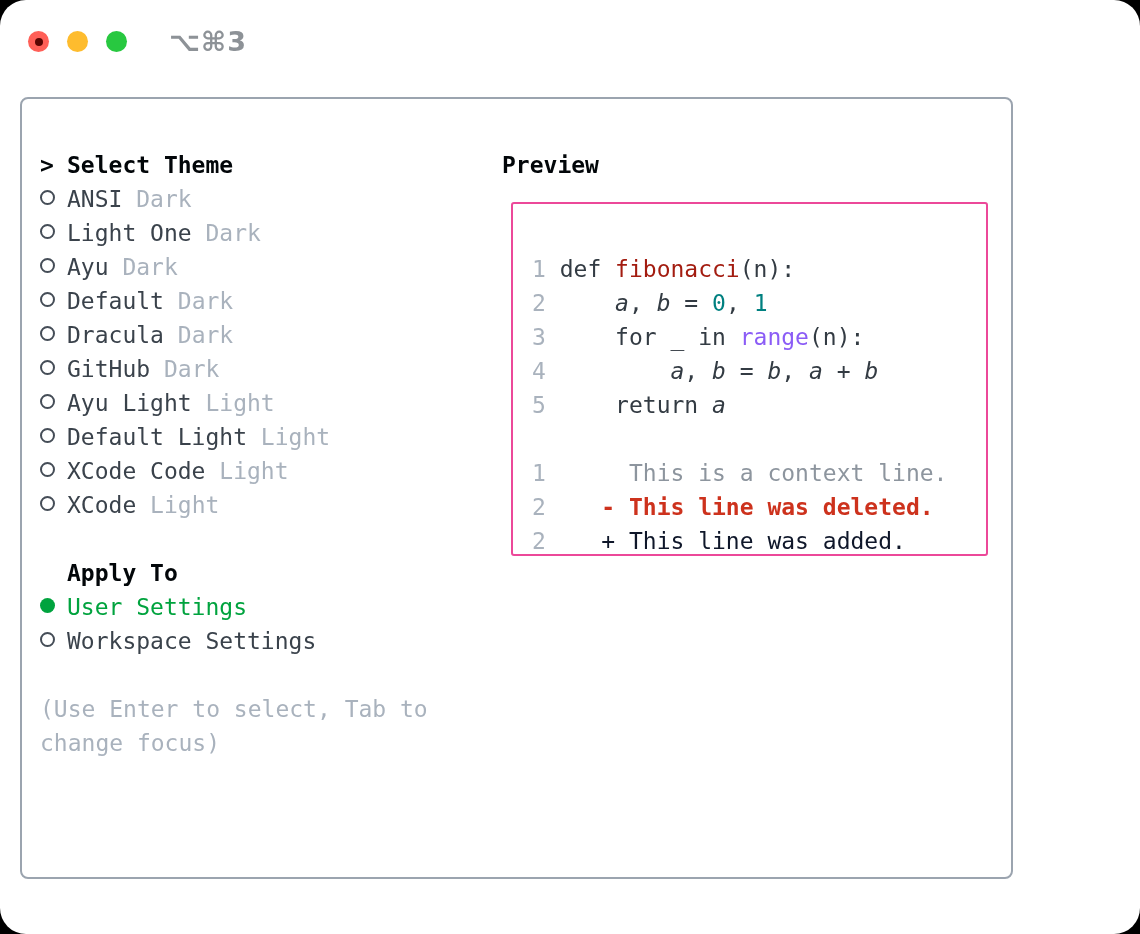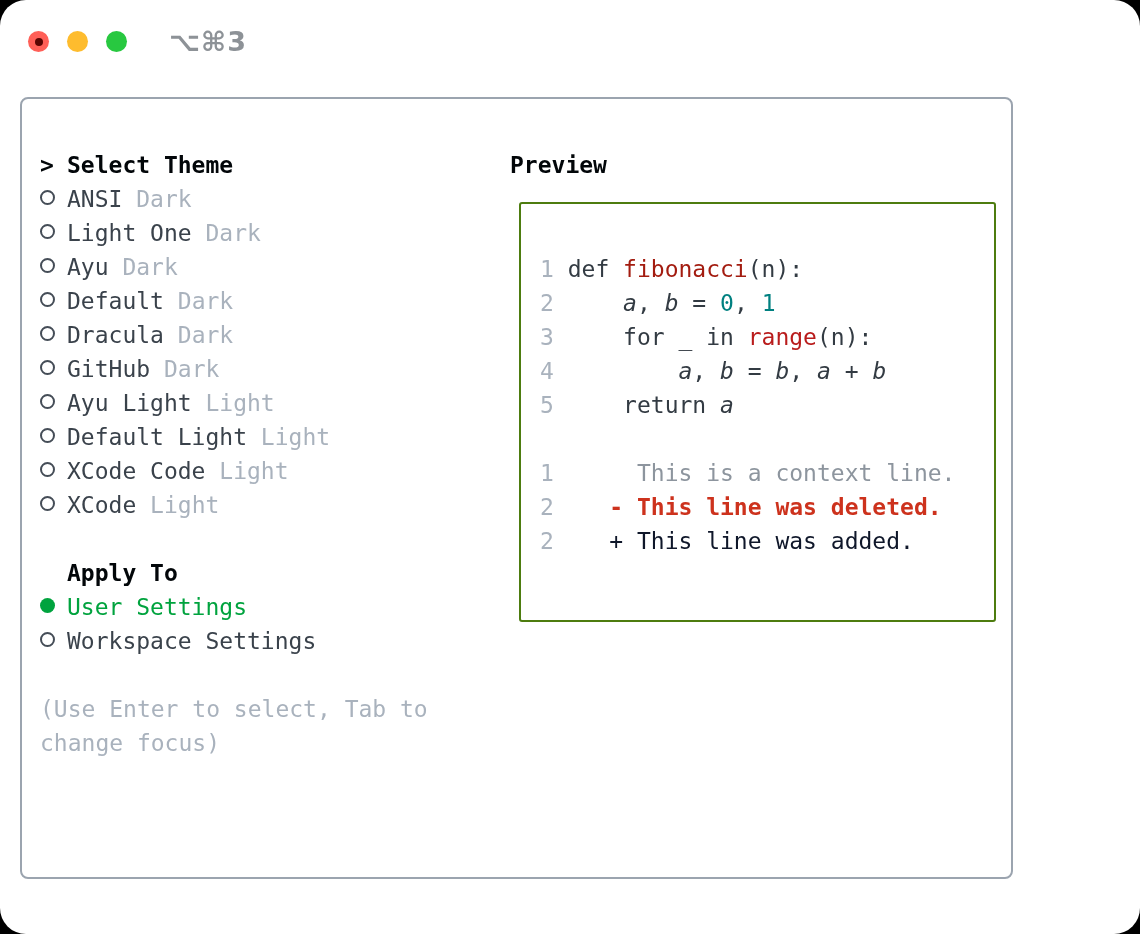--- a/index.html
+++ b/index.html
@@ -35,49 +35,49 @@
   .content-box{
     position:absolute;left:20px;top:97px;
     width:993px;height:782px;box-sizing:border-box;
     border:2px solid #9ba4af;border-radius:8px;
     display:flex;
     padding:49px 11px 0 18px;
     font-size:23px;line-height:34px;
     color:#3a424b;
   }
   .left-col{width:462px;flex:none;}
-  .right-col{flex:1;margin-left:8px;}
+  .right-col{flex:1;}
   .line{height:34px;white-space:pre;}
   .blank{height:34px;}
   .marker{display:inline-block;width:27px;vertical-align:top;}
   .hdr{font-weight:bold;color:#020609;}
   .prompt{font-weight:bold;color:#020609;}
   .radio{
     display:inline-block;width:11px;height:11px;border-radius:50%;
     border:2px solid #454d57;margin-bottom:2px;
   }
   .radio.sel{width:15px;height:15px;border:none;background:#00a33e;}
   .item .name{color:#3a424b;}
   .item.selected .name{color:#00a33e;}
   .variant{color:#a9b2bd;}
   .hint-line{color:#a9b2bd;height:34px;white-space:pre;}
   
   .preview-box{
     margin-top:20px;margin-left:9px;
-    width:477px;height:420px;box-sizing:border-box;
-    border:2px solid #4d7c0f;border-radius:3px;
+    width:477px;height:354px;box-sizing:border-box;
+    border:2px solid #ec4899;border-radius:3px;
     padding:48px 0 0 19px;
     overflow:hidden;
   }
   .pline{height:34px;white-space:pre;}
   .t-ln{color:#a9b2bd;}
   .t-pl{color:#333b43;}
   .t-fn{color:#a31c10;}
   .t-num{color:#008080;}
-  .t-bi{color:#b91c1c;}
+  .t-bi{color:#8b5cf6;}
   .t-var{color:#333b43;font-style:italic;}
   .t-ctx{color:#8d959e;}
   .t-del{color:#cd321d;font-weight:bold;}
   .t-add{color:#0f172a;}
 </style>
 </head>
 <body>
 
 <div class="window">
 

